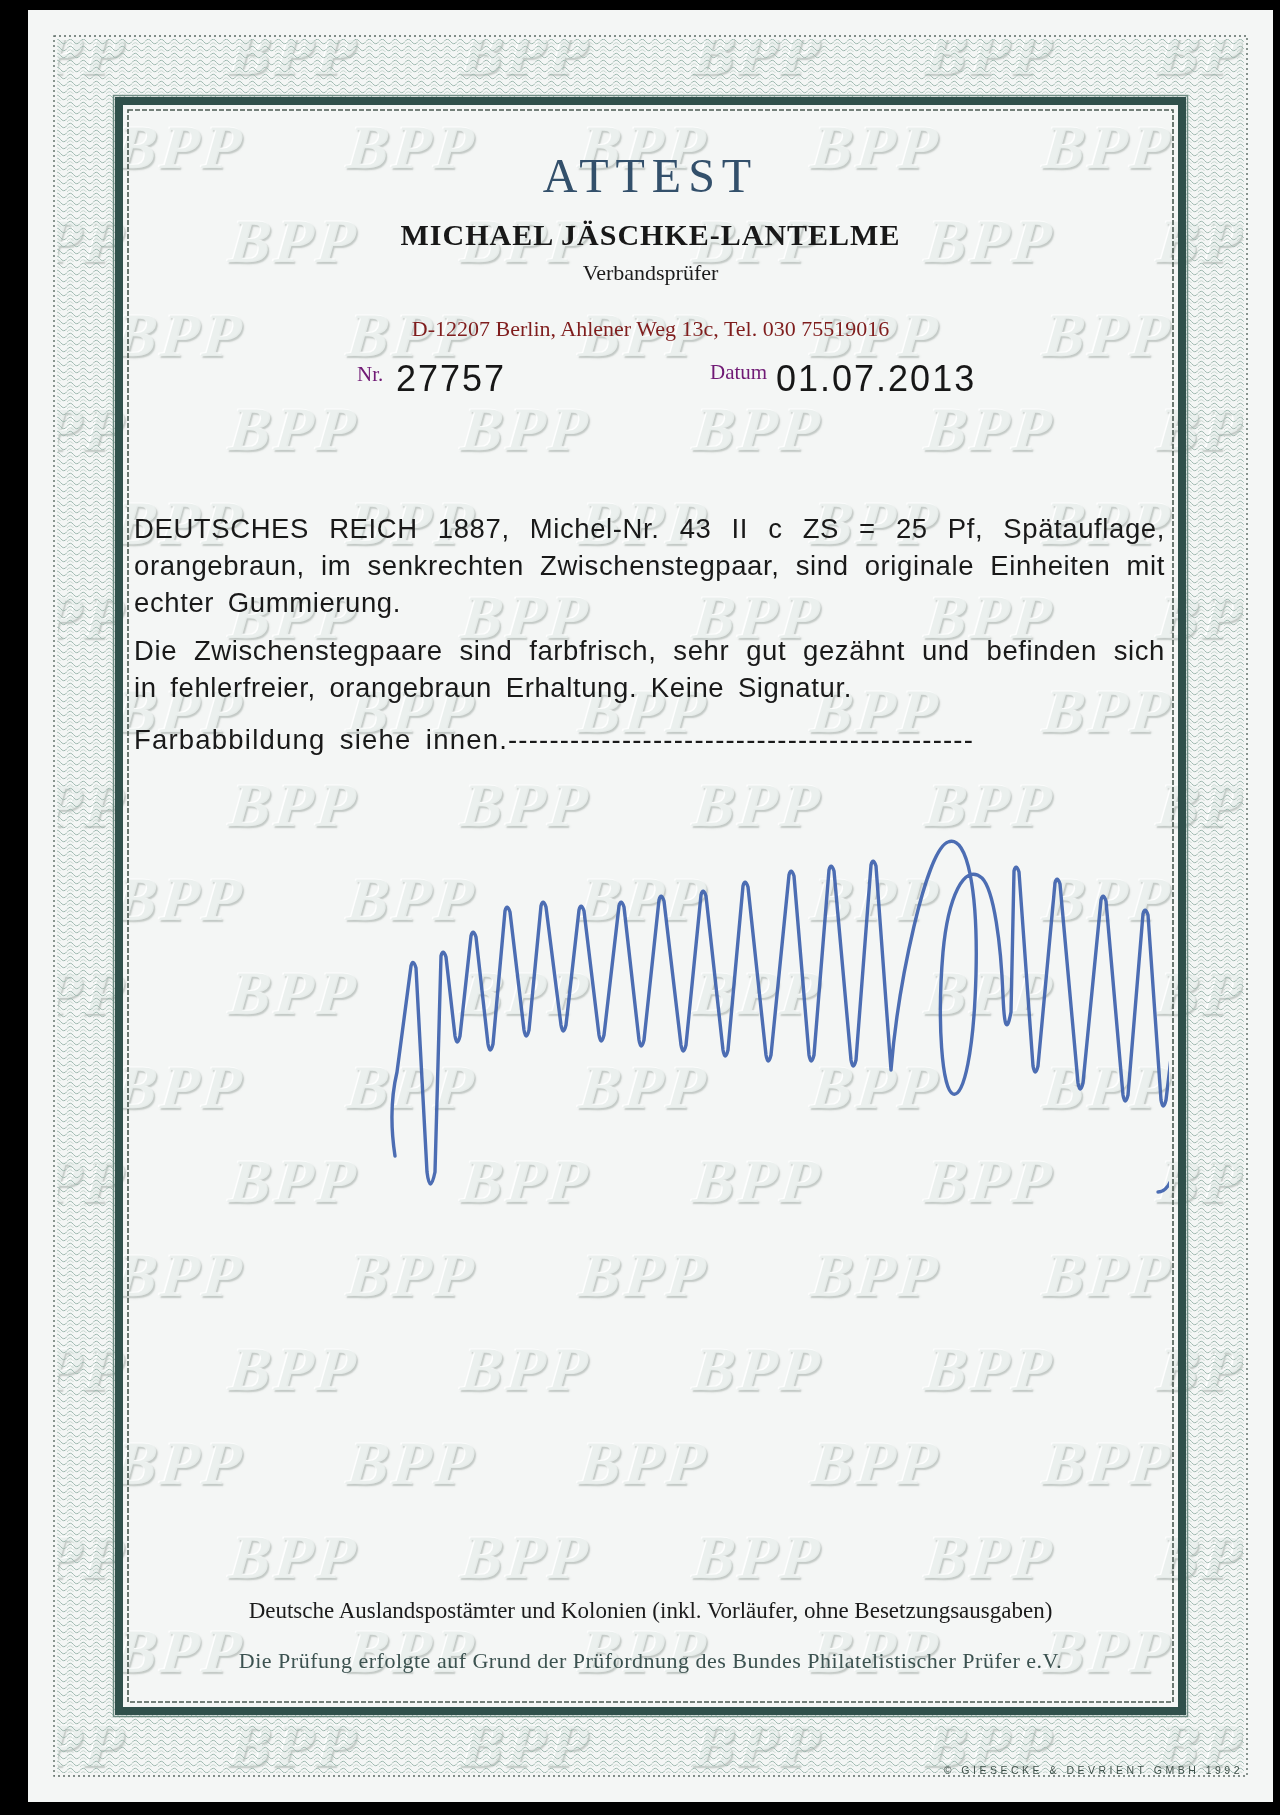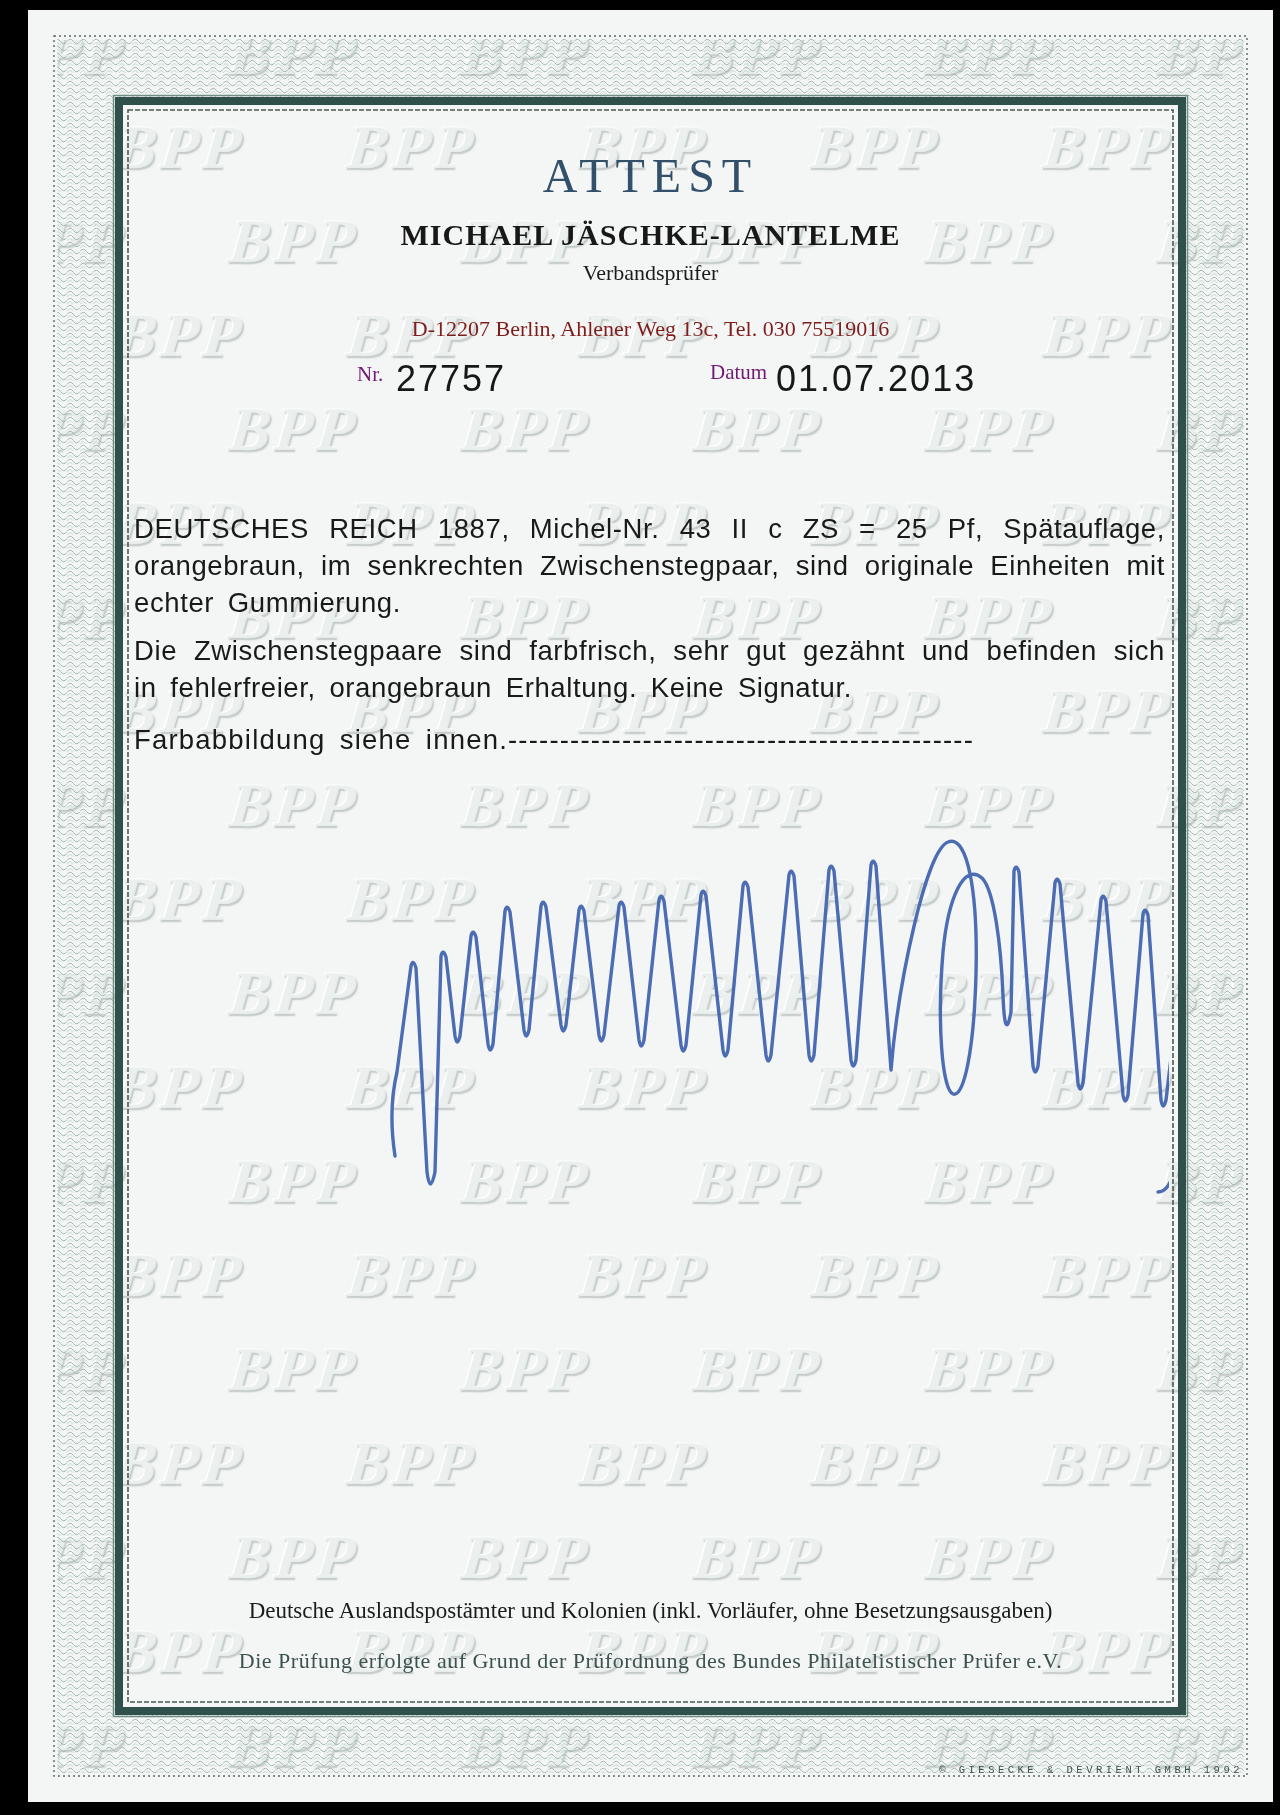--- a/index.html
+++ b/index.html
@@ -71,21 +71,21 @@
   .bodytext p { margin: 0; text-align: justify; }
   .bodytext p.p1 { margin-bottom: 11px; }
   .bodytext p.p2 { margin-bottom: 15px; }
   .bodytext p.p3 { text-align: left; letter-spacing: 1.2px; }
   .sig-svg { position: absolute; left: 0; top: 0; }
   .footer1 { top: 1452px; font-size: 23px; color: #1b1b1b; }
   .footer2 { top: 1484px; font-size: 23px; color: #1b1b1b; }
   .footer3 { top: 1534px; font-size: 22px; color: #3c5250; letter-spacing: 0.5px; }
   .imprint {
     position: absolute; right: 30px; top: 1754px;
-    font-family: Liberation Mono, monospace;
+    font-family: Liberation Sans, sans-serif;
     font-size: 10.5px; letter-spacing: 3.5px;
     color: #3e4f48; z-index: 2;
   }
 </style>
 </head>
 <body>
 
 <div class="paper">
 
   <div class="wm-layer">

